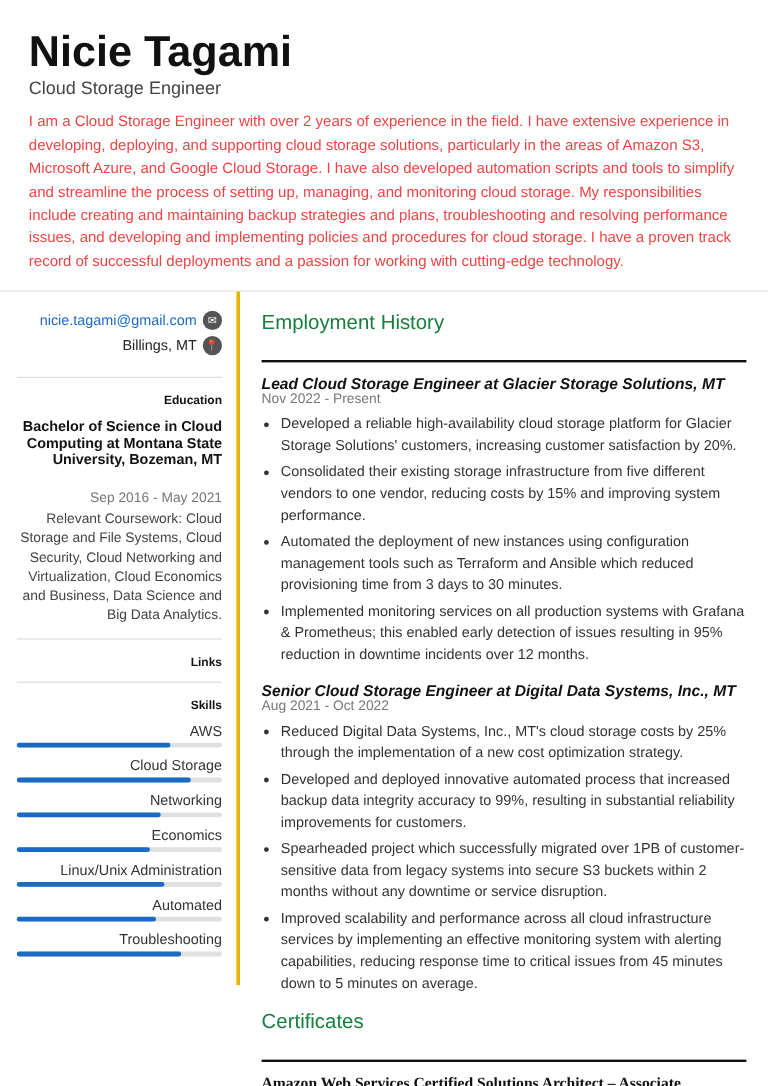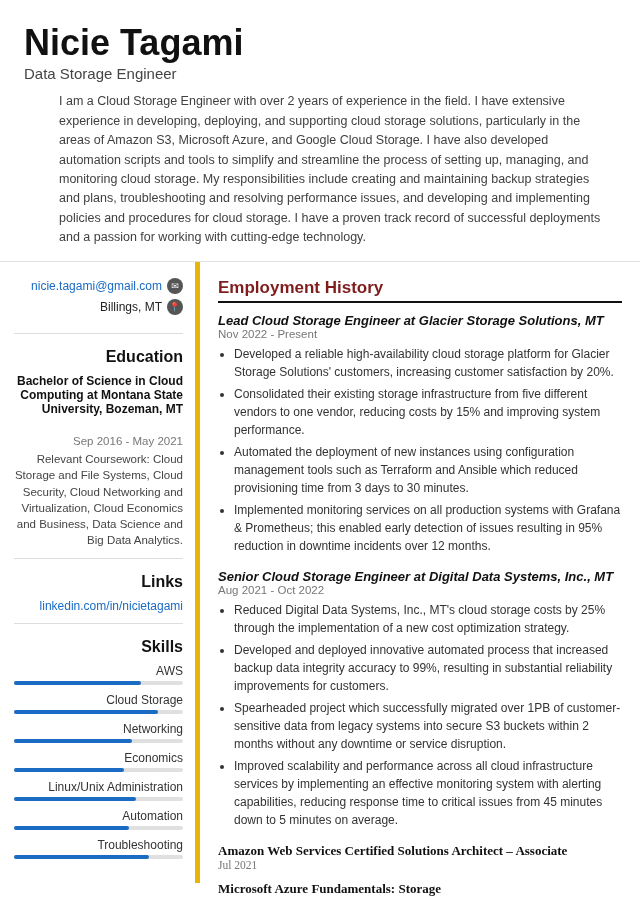--- a/index.html
+++ b/index.html
@@ -26,35 +26,34 @@
       color: #111;
       line-height: 1.15;
     }
     .header-title {
       font-size: 15px;
       color: #444;
       margin-top: 2px;
     }
     .header-summary {
       font-size: 12.5px;
-      color: #404040;
+      color: #ef4444;
       margin-top: 10px;
       line-height: 1.55;
-      margin-left: 35px;
     }
     
     .body-columns {
       display: flex;
       align-items: flex-start;
     }
     
     .sidebar {
       width: 200px;
       min-width: 200px;
-      border-right: 5px solid #eab308;
+      border-right: 3px solid #eab308;
       padding: 16px 12px 16px 14px;
     }
     .sidebar-contact {
       text-align: right;
       font-size: 12px;
       margin-bottom: 18px;
     }
     .sidebar-contact .contact-row {
       display: flex;
       align-items: center;
@@ -72,21 +71,21 @@
       border-radius: 50%;
       background: #555;
       display: inline-flex;
       align-items: center;
       justify-content: center;
       color: #fff;
       font-size: 9px;
       flex-shrink: 0;
     }
     .sidebar-section-title {
-      font-size: 16px;
+      font-size: 10px;
       font-weight: bold;
       text-align: right;
       margin-bottom: 8px;
       margin-top: 14px;
       color: #111;
     }
     .sidebar-divider {
       border: none;
       border-top: 1px solid #ddd;
       margin: 10px 0;
@@ -144,25 +143,25 @@
       background: #1a6bc4;
       border-radius: 2px;
     }
     
     .main-content {
       flex: 1;
       padding: 16px 18px 16px 18px;
     }
     .section-title {
       font-size: 17px;
-      font-weight: bold;
-      color: #7f1d1d;
+      font-weight: normal;
+      color: #15803d;
       margin-bottom: 10px;
       border-bottom: 2px solid #111;
-      padding-bottom: 3px;
+      padding-bottom: 21px;
     }
     .job-block {
       margin-bottom: 14px;
     }
     .job-title {
       font-size: 13px;
       font-weight: bold;
       color: #111;
       font-style: italic;
     }
@@ -194,21 +193,21 @@
       color: #777;
     }
   </style>
 </head>
 <body>
 
 <div class="resume-container">
 
   <div class="header">
     <div class="header-name">Nicie Tagami</div>
-    <div class="header-title">Data Storage Engineer</div>
+    <div class="header-title">Cloud Storage Engineer</div>
     <div class="header-summary">I am a Cloud Storage Engineer with over 2 years of experience in the field. I have extensive experience in developing, deploying, and supporting cloud storage solutions, particularly in the areas of Amazon S3, Microsoft Azure, and Google Cloud Storage. I have also developed automation scripts and tools to simplify and streamline the process of setting up, managing, and monitoring cloud storage. My responsibilities include creating and maintaining backup strategies and plans, troubleshooting and resolving performance issues, and developing and implementing policies and procedures for cloud storage. I have a proven track record of successful deployments and a passion for working with cutting-edge technology.</div>
   </div>
 
   <div class="body-columns">
 
     <div class="sidebar">
 
       <div class="sidebar-contact">
         <div class="contact-row">
           <a href="#">nicie.tagami@gmail.com</a>
@@ -225,23 +224,20 @@
       <div class="sidebar-section-title">Education</div>
       <div class="education-block">
         <div class="edu-degree">Bachelor of Science in Cloud Computing at Montana State University, Bozeman, MT</div>
         <div class="edu-date">Sep 2016 - May 2021</div>
         <div class="edu-coursework">Relevant Coursework: Cloud Storage and File Systems, Cloud Security, Cloud Networking and Virtualization, Cloud Economics and Business, Data Science and Big Data Analytics.</div>
       </div>
 
       <hr class="sidebar-divider">
 
       <div class="sidebar-section-title">Links</div>
-      <div class="links-block">
-        <a href="#">linkedin.com/in/nicietagami</a>
-      </div>
 
       <hr class="sidebar-divider">
 
       <div class="sidebar-section-title">Skills</div>
       <div class="skills-block" id="skills-container">
           <div class="skill-item">
       <div class="skill-name">AWS</div>
       <div class="skill-bar-bg">
         <div class="skill-bar-fill" style="width:75%"></div>
       </div>
@@ -264,21 +260,21 @@
         <div class="skill-bar-fill" style="width:65%"></div>
       </div>
     </div>
           <div class="skill-item">
       <div class="skill-name">Linux/Unix Administration</div>
       <div class="skill-bar-bg">
         <div class="skill-bar-fill" style="width:72%"></div>
       </div>
     </div>
           <div class="skill-item">
-      <div class="skill-name">Automation</div>
+      <div class="skill-name">Automated</div>
       <div class="skill-bar-bg">
         <div class="skill-bar-fill" style="width:68%"></div>
       </div>
     </div>
           <div class="skill-item">
       <div class="skill-name">Troubleshooting</div>
       <div class="skill-bar-bg">
         <div class="skill-bar-fill" style="width:80%"></div>
       </div>
     </div>
@@ -304,20 +300,21 @@
       <div class="job-date">Aug 2021 - Oct 2022</div>
       <ul class="job-bullets">
               <li>Reduced Digital Data Systems, Inc., MT's cloud storage costs by 25% through the implementation of a new cost optimization strategy.</li>
               <li>Developed and deployed innovative automated process that increased backup data integrity accuracy to 99%, resulting in substantial reliability improvements for customers.</li>
               <li>Spearheaded project which successfully migrated over 1PB of customer-sensitive data from legacy systems into secure S3 buckets within 2 months without any downtime or service disruption.</li>
               <li>Improved scalability and performance across all cloud infrastructure services by implementing an effective monitoring system with alerting capabilities, reducing response time to critical issues from 45 minutes down to 5 minutes on average.</li>
             </ul>
     </div>
         </div>
 
+      <div class="section-title" style="margin-top:14px;">Certificates</div>
       <div id="certs-container">
           <div class="cert-block">
       <div class="cert-name">Amazon Web Services Certified Solutions Architect – Associate</div>
       <div class="cert-date">Jul 2021</div>
     </div>
           <div class="cert-block">
       <div class="cert-name">Microsoft Azure Fundamentals: Storage</div>
 
     </div>
         </div>

